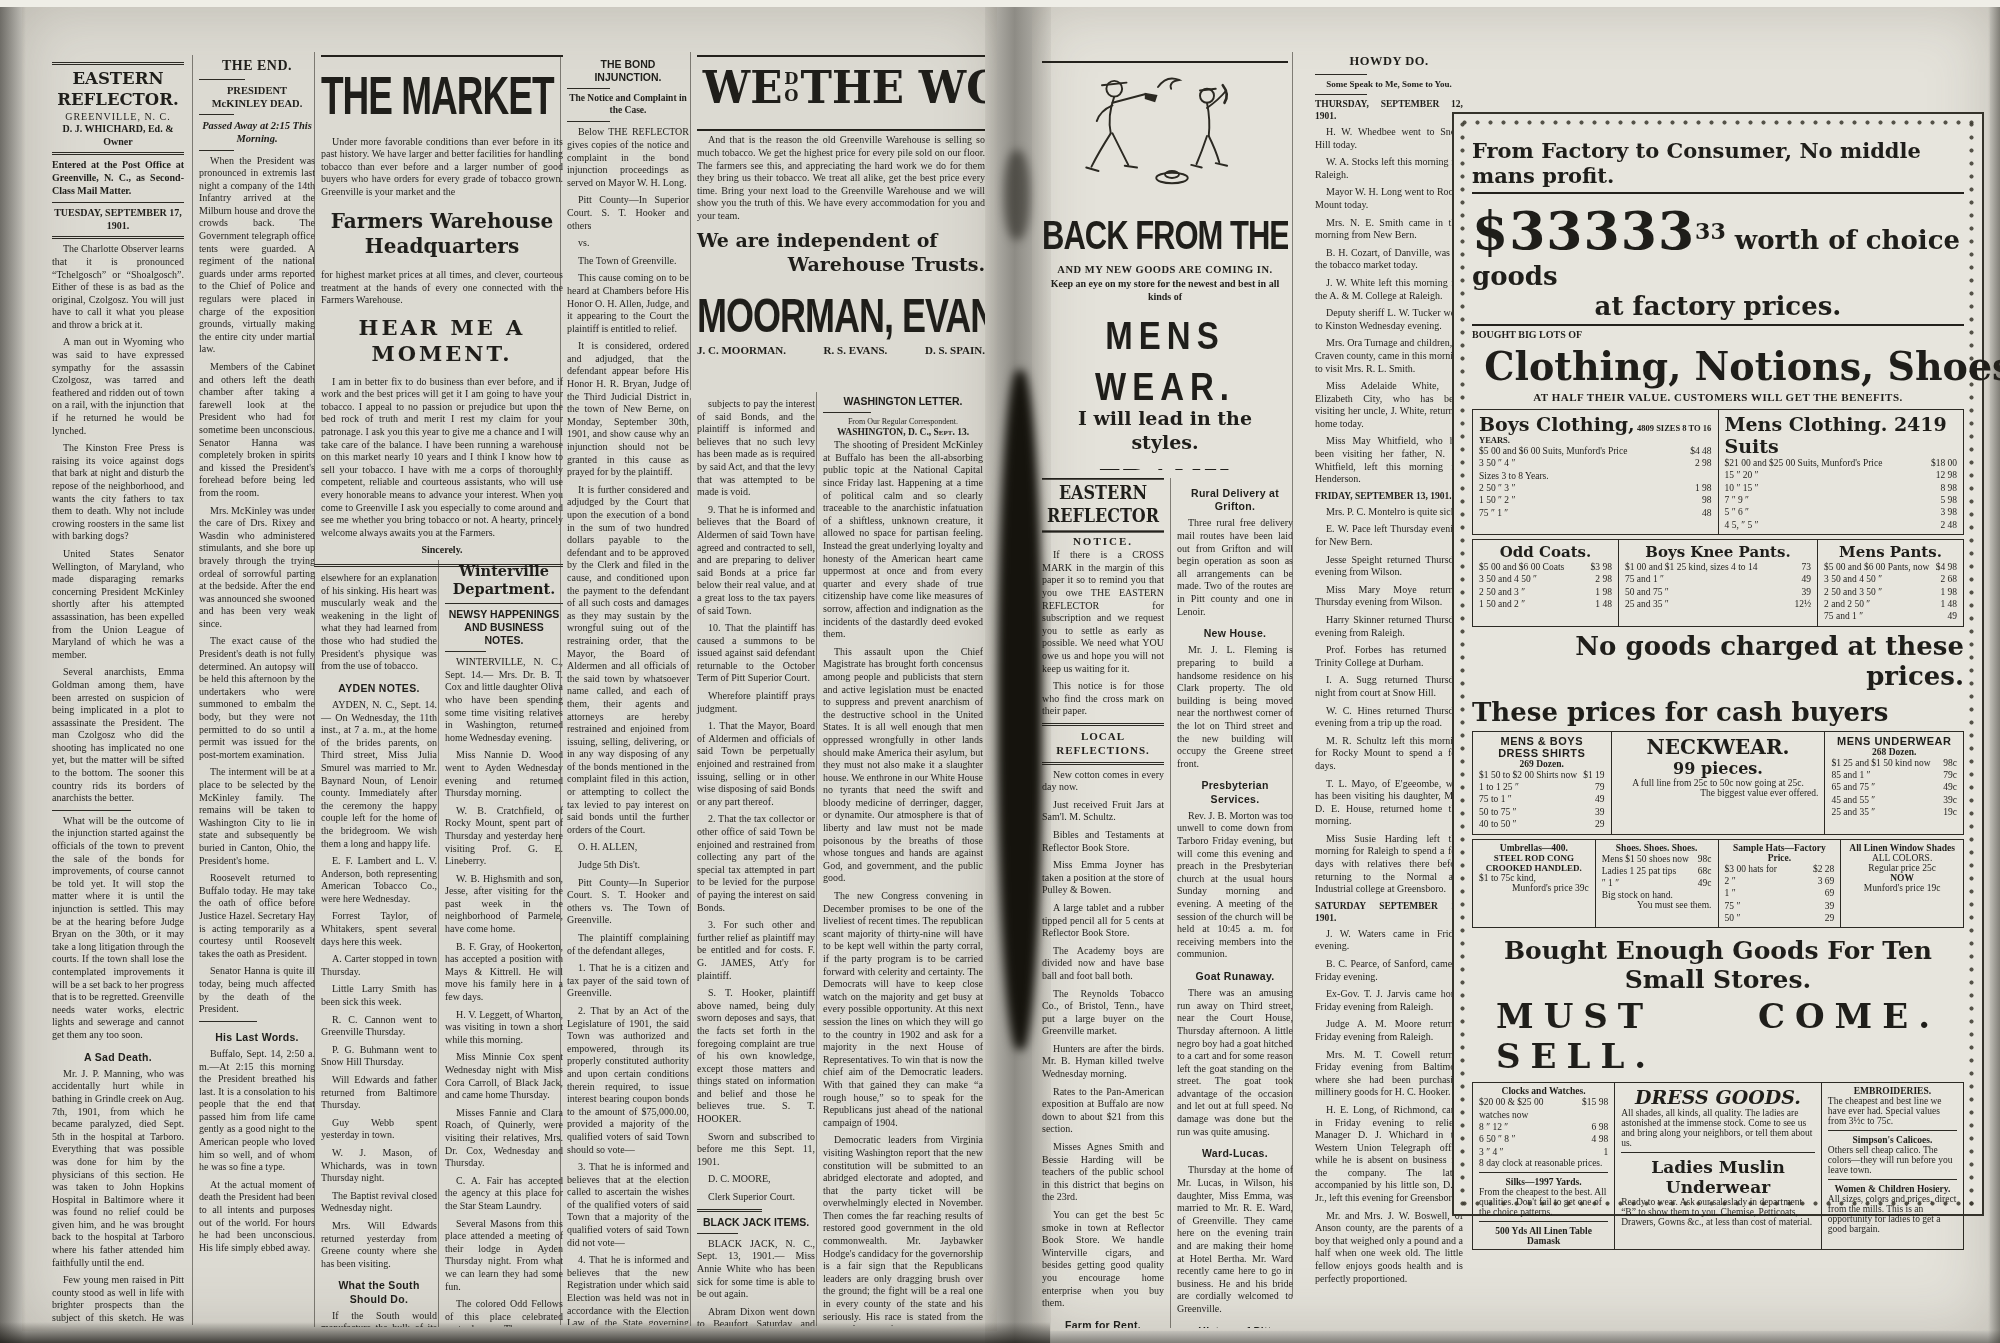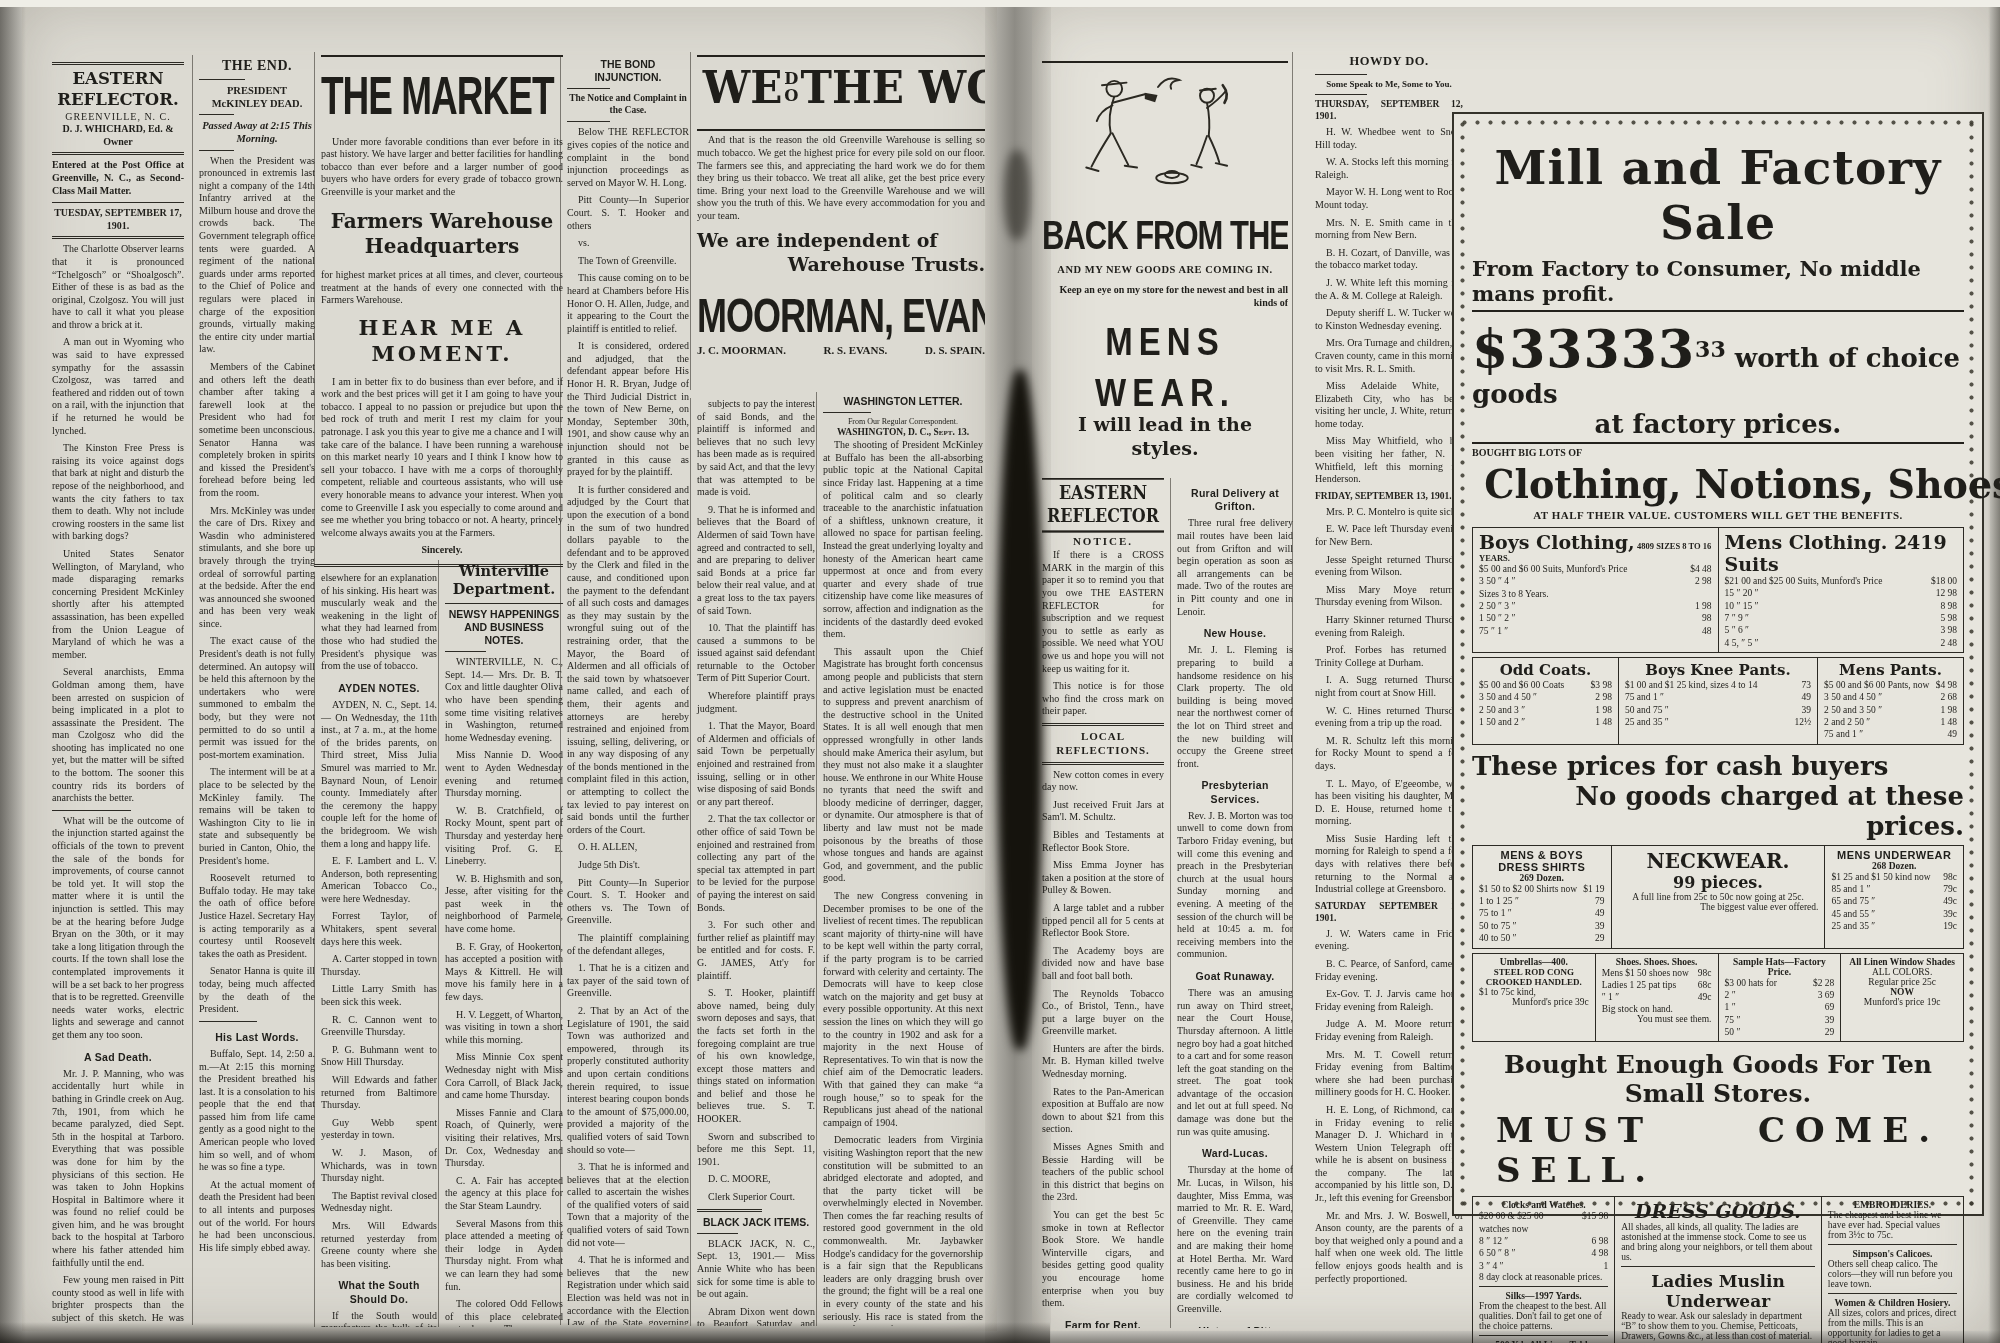--- a/index.html
+++ b/index.html
@@ -296,21 +296,21 @@
       <path d="M186 22 q8 10 2 20" stroke-width="3"></path>
       <path d="M168 80 q-6 18 -12 32"></path>
       <path d="M170 80 q8 16 12 30"></path>
       <path d="M150 113 l12 3"></path>
         <path d="M178 111 l13 3"></path>
       <ellipse cx="128" cy="128" rx="18" ry="6"></ellipse>
       <ellipse cx="128" cy="124" rx="8" ry="4"></ellipse>
     </svg>
     <div class="h-back">BACK FROM THE NORTH</div>
     <div class="cen" style="font-weight:bold;font-size:10.5px;letter-spacing:.5px;">AND MY NEW GOODS ARE COMING IN.</div>
-    <div class="cen" style="font-weight:bold;font-size:10px;margin:8px 0 6px;text-align:right;">Keep an eye on my store for the newest and best in all kinds of</div>
+    <div class="cen" style="font-weight:bold;font-size:10px;margin:2px 0 6px;">Keep an eye on my store for the newest and best in all kinds of</div>
     <div class="h-mens">MENS WEAR.</div>
     <div class="h-lead">I will lead in the styles.</div>
     <div class="h-frank">FRANK WILSON,</div>
 
   </div>
 
   <div class="col" style="left:1042px;top:478px;width:122px;height:850px;">
     <div class="boxhead">EASTERN REFLECTOR</div>
     <div class="cen" style="font-weight:bold;font-size:11px;letter-spacing:2px;">NOTICE.</div>
     <p class="para">If there is a CROSS MARK in the margin of this paper it so to remind you that you owe THE EASTERN REFLECTOR for subscription and we request you to settle as early as possible.  We need what YOU owe us and hope you will not keep us waiting for it.</p>
@@ -395,21 +395,20 @@
     <div class="shead">Will Return to Greenville.</div>
 
   </div>
 
   <div class="abs" id="munford" style="left:1452px;top:112px;width:532px;height:1104px;">
     <div class="flor h" style="top:4px;"></div>
     <div class="flor h" style="bottom:4px;"></div>
     <div class="flor v" style="left:4px;"></div>
     <div class="flor v" style="right:4px;"></div>
 
-    <div class="m-title">Mill and Factory Sale</div>
     <div class="m-tag">From Factory to Consumer, No middle mans profit.</div>
     <hr class="rthick">
     <div class="m-amt">
       <span class="big">$33333</span><sup>33</sup>
       <span>worth of choice goods</span>
       <div class="cen">at factory prices.</div>
     </div>
     <hr class="rthick">
     <div style="font-variant:small-caps;font-weight:bold;font-size:10px;">BOUGHT BIG LOTS OF</div>
     <div class="m-big">Clothing, Notions, Shoes, Hats, &amp;c.</div>
@@ -540,22 +539,22 @@
               <span>1 48</span>
             </div>
             <div class="prow">
               <span>75 and 1  ″</span>
               <span>49</span>
             </div>
           </div>
       </div>
     </div>
 
+    <div class="m-cash rt" style="margin:0 0 4px;">No goods charged at these prices.</div>
     <div class="m-cash">These prices for cash buyers</div>
-    <div class="m-cash rt" style="margin:0 0 4px;">No goods charged at these prices.</div>
 
     <div class="panelrow">
       <div class="panel">
         <div class="phead2">MENS &amp; BOYS DRESS SHIRTS</div>
         <div class="psub">269 Dozen.</div>
         <div>
             <div class="prow">
               <span>$1 50 to $2 00 Shirts now</span>
               <span>$1 19</span>
             </div>

